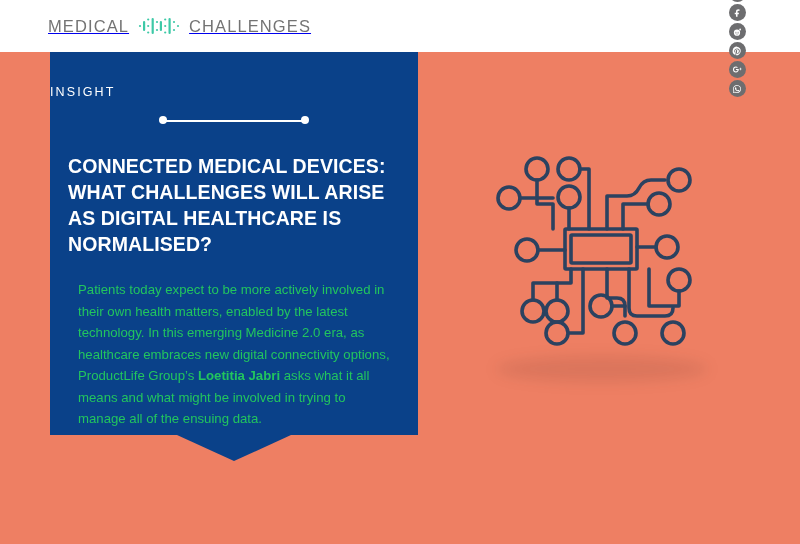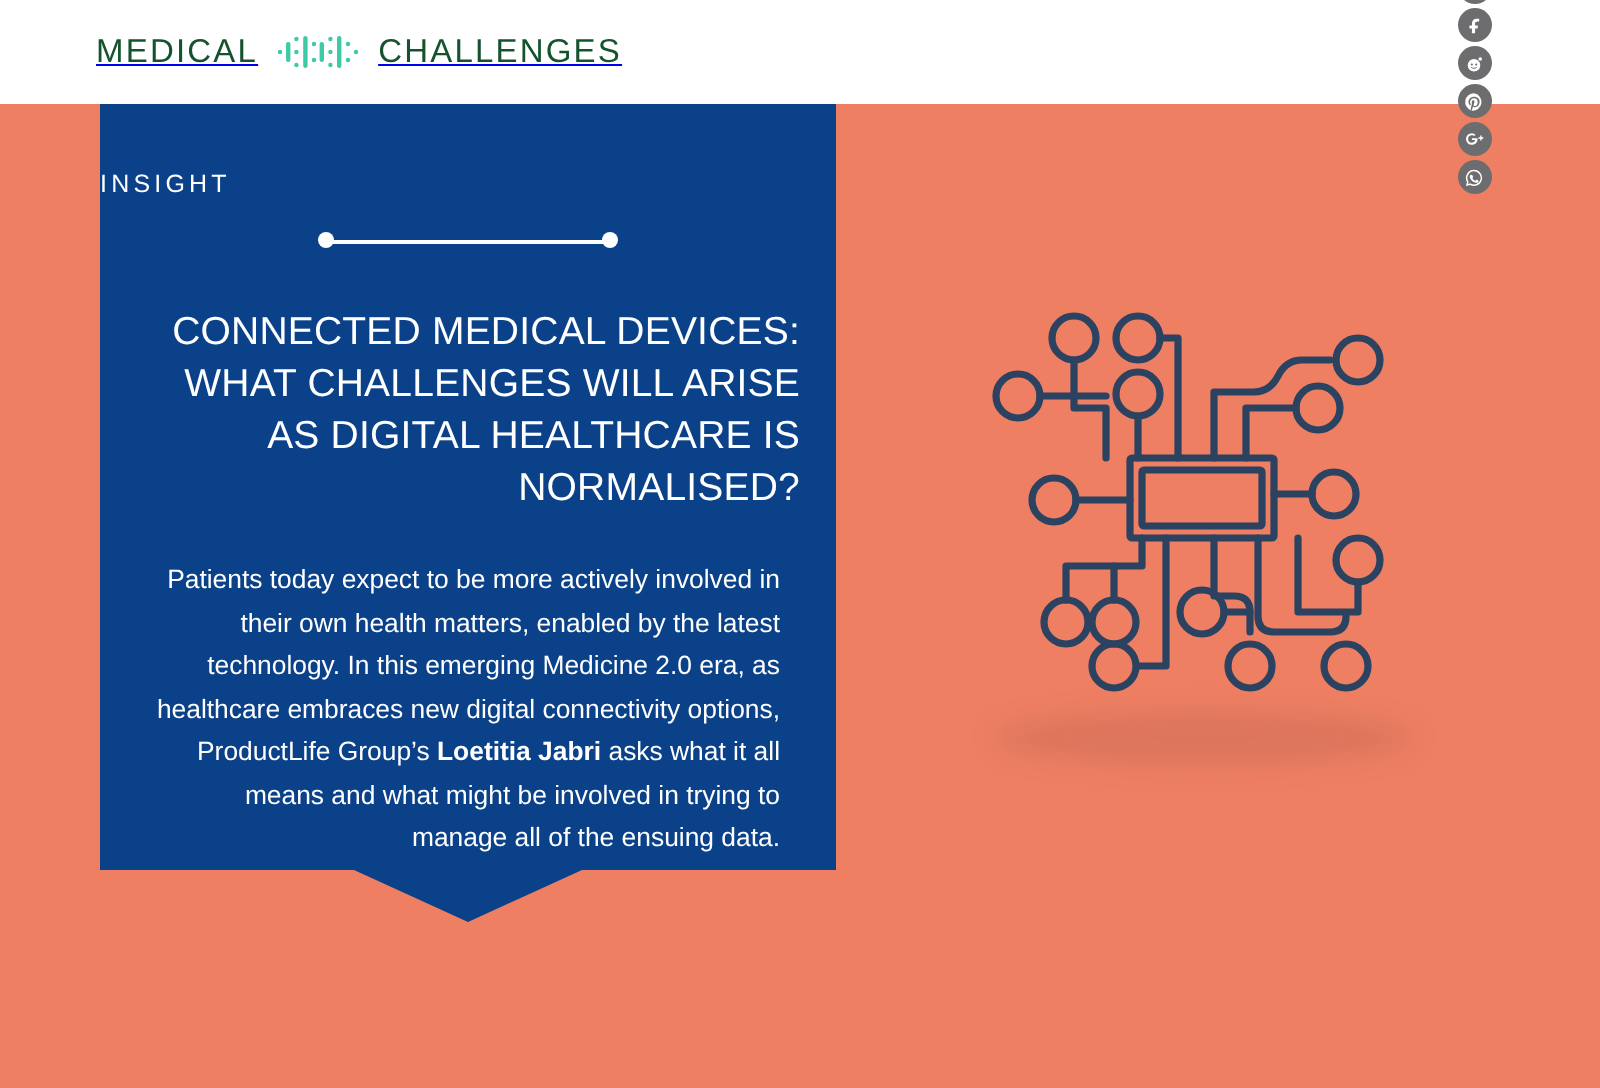--- a/index.html
+++ b/index.html
@@ -25,21 +25,21 @@
   .brand{
     position:absolute; left:48px; top:50%;
     transform:translateY(-50%);
     display:flex; align-items:center; gap:9px;
     white-space:nowrap;
   }
   .brand-word{
     font-family:"Liberation Sans", sans-serif;
     font-size:16.5px;
     letter-spacing:1.1px;
-    color:#14532d;
+    color:#737373;
     font-weight:400;
   }
   .brand-mark{
     display:block;
     width:42px; height:22px;
   }
 
   .share-group{
     position:absolute; right:44px; top:50%;
     transform:translateY(-50%);
@@ -106,32 +106,32 @@
     position:absolute; top:0;
     width:8px; height:8px;
     border-radius:50%;
     background:#ffffff;
   }
   .divider .dot.l{ left:0; }
   .divider .dot.r{ right:0; }
 
   .headline{
     margin:28px 18px 16px;
-    text-align:right;
+    text-align:left;
     color:#ffffff;
-    font-weight:normal;
+    font-weight:bold;
     font-size:19.5px;
     line-height:26px;
     letter-spacing:0.1px;
   }
 
   .standfirst{
     margin:22px 28px 0;
-    text-align:right;
-    color:#ffffff;
+    text-align:left;
+    color:#22c55e;
     font-size:13.2px;
     line-height:21.5px;
     font-weight:500;
   }
   .standfirst b{ font-weight:bold; }
 
   
   .circuit-art{
     position:absolute;
     left:489px; top:140px;

